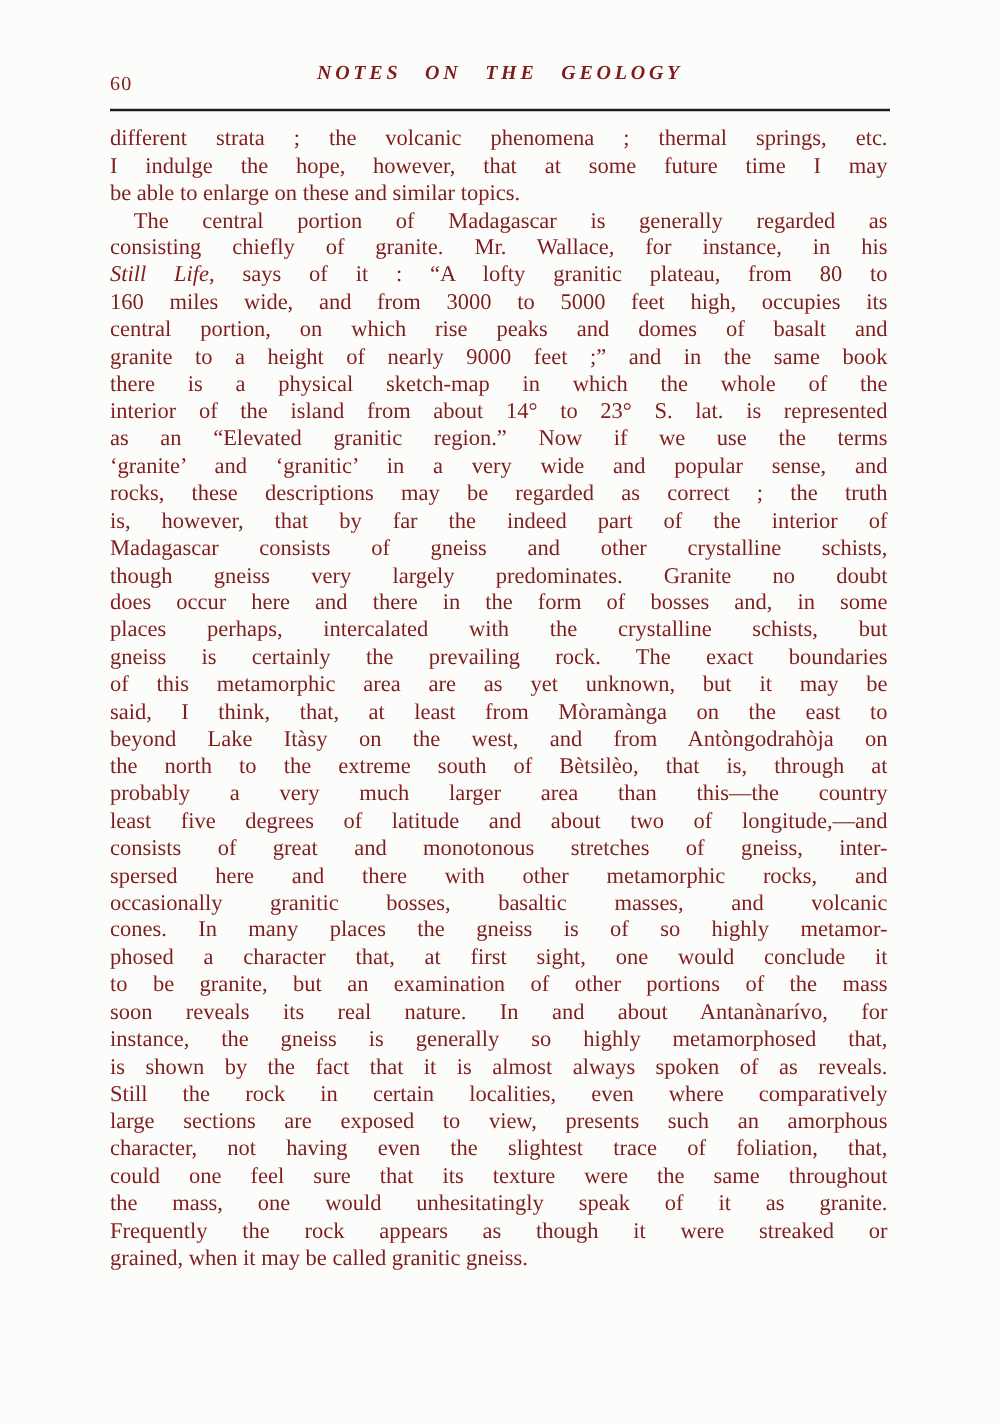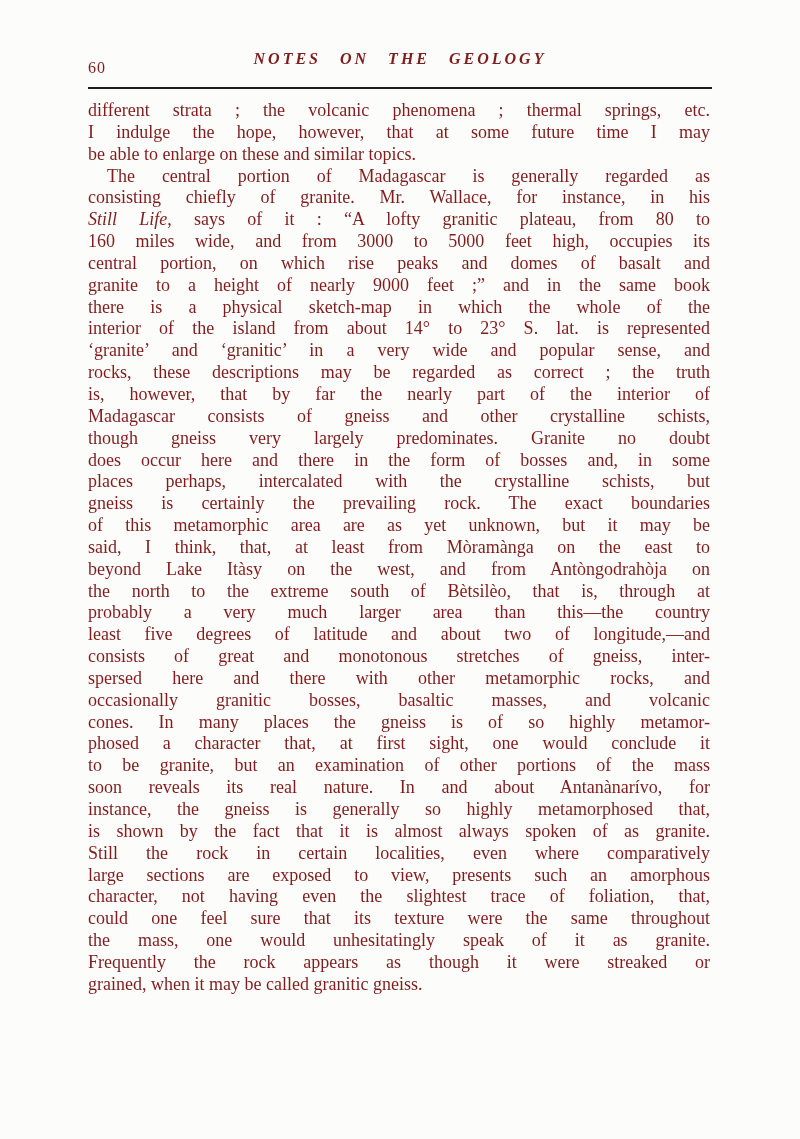--- a/index.html
+++ b/index.html
@@ -78,43 +78,44 @@
       <div class="line"><span>I indulge the hope, however, that at some future time I may</span></div>
       <div class="line end"><span>be able to enlarge on these and similar topics.</span></div>
       <div class="line indent"><span>The central portion of Madagascar is generally regarded as</span></div>
       <div class="line"><span>consisting chiefly of granite. Mr. Wallace, for instance, in his</span></div>
       <div class="line"><span class="italic">Still Life</span><span>, says of it : “A lofty granitic plateau, from 80 to</span></div>
       <div class="line"><span>160 miles wide, and from 3000 to 5000 feet high, occupies its</span></div>
       <div class="line"><span>central portion, on which rise peaks and domes of basalt and</span></div>
       <div class="line"><span>granite to a height of nearly 9000 feet ;” and in the same book</span></div>
       <div class="line"><span>there is a physical sketch-map in which the whole of the</span></div>
       <div class="line"><span>interior of the island from about 14° to 23° S. lat. is represented</span></div>
+      <div class="line"><span>as an “Elevated granitic region.” Now if we use the terms</span></div>
       <div class="line"><span>‘granite’ and ‘granitic’ in a very wide and popular sense, and</span></div>
       <div class="line"><span>rocks, these descriptions may be regarded as correct ; the truth</span></div>
-      <div class="line"><span>is, however, that by far the nearly part of the interior of</span></div>
+      <div class="line"><span>is, however, that by far the indeed part of the interior of</span></div>
       <div class="line"><span>Madagascar consists of gneiss and other crystalline schists,</span></div>
       <div class="line"><span>though gneiss very largely predominates. Granite no doubt</span></div>
       <div class="line"><span>does occur here and there in the form of bosses and, in some</span></div>
       <div class="line"><span>places perhaps, intercalated with the crystalline schists, but</span></div>
       <div class="line"><span>gneiss is certainly the prevailing rock. The exact boundaries</span></div>
       <div class="line"><span>of this metamorphic area are as yet unknown, but it may be</span></div>
       <div class="line"><span>said, I think, that, at least from Mòramànga on the east to</span></div>
       <div class="line"><span>beyond Lake Itàsy on the west, and from Antòngodrahòja on</span></div>
       <div class="line"><span>the north to the extreme south of Bètsilèo, that is, through at</span></div>
       <div class="line"><span>probably a very much larger area than this—the country</span></div>
       <div class="line"><span>least five degrees of latitude and about two of longitude,—and</span></div>
       <div class="line"><span>consists of great and monotonous stretches of gneiss, inter-</span></div>
       <div class="line"><span>spersed here and there with other metamorphic rocks, and</span></div>
       <div class="line"><span>occasionally granitic bosses, basaltic masses, and volcanic</span></div>
       <div class="line"><span>cones. In many places the gneiss is of so highly metamor-</span></div>
       <div class="line"><span>phosed a character that, at first sight, one would conclude it</span></div>
       <div class="line"><span>to be granite, but an examination of other portions of the mass</span></div>
       <div class="line"><span>soon reveals its real nature. In and about Antanànarívo, for</span></div>
       <div class="line"><span>instance, the gneiss is generally so highly metamorphosed that,</span></div>
-      <div class="line"><span>is shown by the fact that it is almost always spoken of as granite.</span></div>
+      <div class="line"><span>is shown by the fact that it is almost always spoken of as reveals.</span></div>
       <div class="line"><span>Still the rock in certain localities, even where comparatively</span></div>
       <div class="line"><span>large sections are exposed to view, presents such an amorphous</span></div>
       <div class="line"><span>character, not having even the slightest trace of foliation, that,</span></div>
       <div class="line"><span>could one feel sure that its texture were the same throughout</span></div>
       <div class="line"><span>the mass, one would unhesitatingly speak of it as granite.</span></div>
       <div class="line"><span>Frequently the rock appears as though it were streaked or</span></div>
       <div class="line end"><span>grained, when it may be called granitic gneiss.</span></div>
     </div>
 </div>
 

